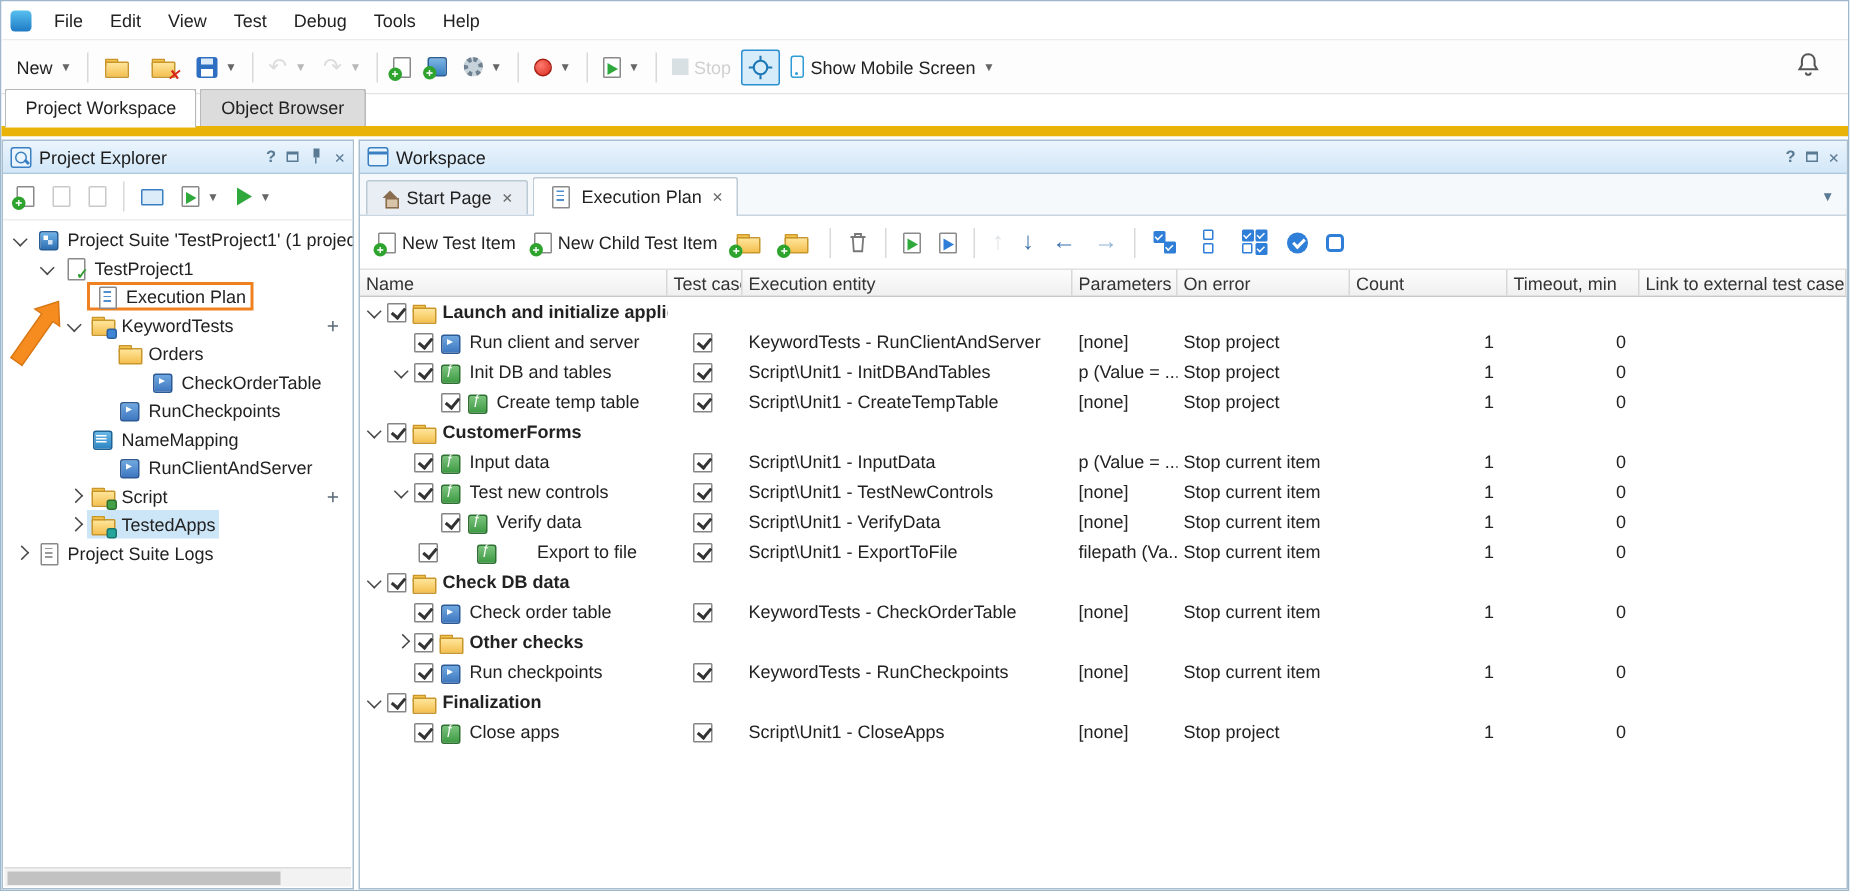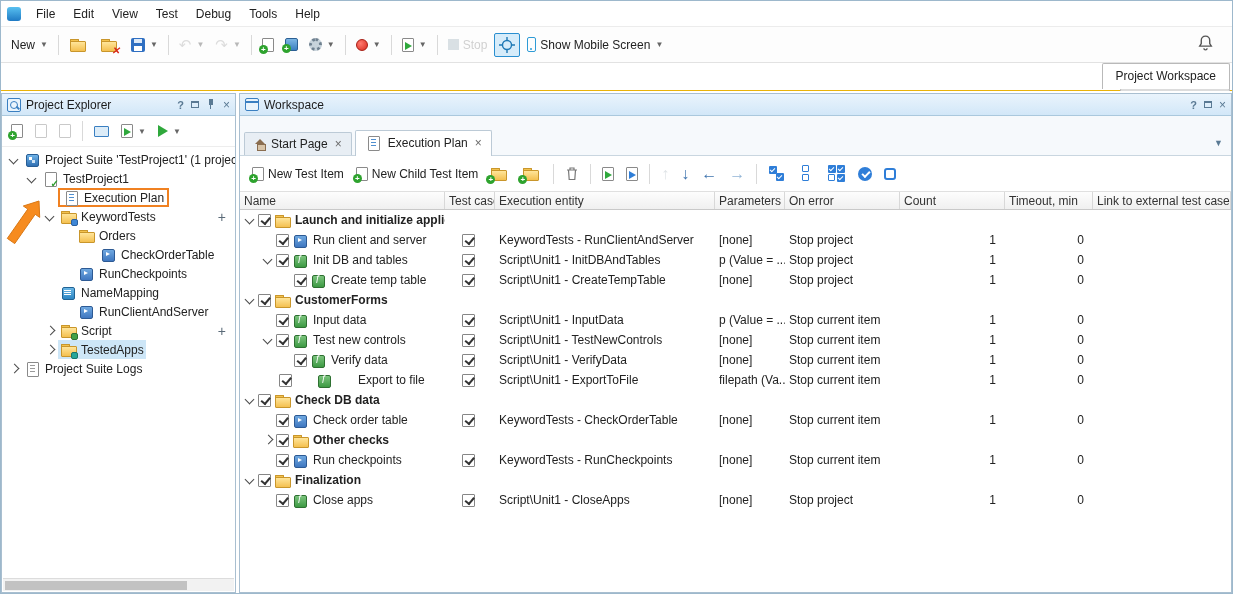--- a/index.html
+++ b/index.html
@@ -46,21 +46,21 @@
   .trash{display:inline-block;flex:none;}
   .ckico{width:18px;height:17px;position:relative;display:inline-block;flex:none;}
   .cbx{position:absolute;width:8px;height:8px;background:#2f7ed8;border-radius:1px;}
   .cbx::after{content:"";position:absolute;left:1px;top:1.5px;width:4px;height:2px;border-left:1.5px solid #fff;border-bottom:1.5px solid #fff;transform:rotate(-45deg);}
   .sqo{position:absolute;width:7px;height:7px;border:1.5px solid #2f7ed8;border-radius:1px;background:#fff;}
   .cir{width:14px;height:14px;border-radius:50%;background:#2f7ed8;position:relative;display:inline-block;flex:none;}
   .cir::after{content:"";position:absolute;left:3.5px;top:4px;width:6px;height:3px;border-left:2px solid #fff;border-bottom:2px solid #fff;transform:rotate(-45deg);}
   .rsq{width:12px;height:12px;border:2px solid #2f7ed8;border-radius:3px;display:inline-block;flex:none;}
 
   
-  .doctabs{height:28px;display:flex;align-items:flex-end;padding-left:2px;background:#fff;border-bottom:1px solid #eab308;flex-direction:column;}
+  .doctabs{height:28px;display:flex;align-items:flex-end;padding-left:2px;background:#fff;border-bottom:7px solid #eab308;}
   .doctab{padding:5px 13px 5px 13px;border:1px solid #b9b9b9;border-bottom:none;background:#dcdcdc;margin-right:2px;border-radius:2px 2px 0 0;}
   .doctab.active{background:#fff;position:relative;margin-bottom:-1px;padding-bottom:6px;}
 
   
   .main{flex:1;display:flex;background:#fff;min-height:0;padding-top:2px;}
   .left-panel{width:235px;flex:none;border:1px solid #a9bfd0;display:flex;flex-direction:column;position:relative;background:#fff;}
   .splitter{width:3px;flex:none;background:#fff;}
   .right-panel{flex:1;border:1px solid #a9bfd0;display:flex;flex-direction:column;background:#fff;min-width:0;}
 
   .phead{height:22px;flex:none;display:flex;align-items:center;gap:5px;padding:0 5px;background:linear-gradient(#eaf4fc,#d2e7f8);border-bottom:1px solid #aac8dd;}
@@ -112,21 +112,21 @@
   .ic-keyword::after{content:"";position:absolute;left:6px;top:5px;width:0;height:0;border-left:4px solid #fff;border-top:2.5px solid transparent;border-bottom:2.5px solid transparent;}
   .ic-script::before{content:"";position:absolute;left:2px;top:2px;width:11px;height:11px;background:linear-gradient(#7cc47e,#3d9a43);border:1px solid #2e7031;border-radius:2px;}
   .ic-script::after{content:"ƒ";position:absolute;left:5px;top:0;color:#fff;font-size:9px;font-style:italic;z-index:2;}
   .ic-namemapping::before{content:"";position:absolute;left:2px;top:2px;width:11px;height:11px;background:linear-gradient(#69b7e6,#2d86c4);border:1px solid #1f6294;border-radius:2px;}
   .ic-namemapping::after{content:"";position:absolute;left:4px;top:5px;width:7px;height:1px;background:#fff;box-shadow:0 2px 0 #fff,0 4px 0 #fff;}
 
   .cb{width:13px;height:13px;border:1px solid #868686;background:#fff;display:inline-block;position:relative;flex:none;margin-right:3px;border-radius:1px;}
   .cb.checked::after{content:"";position:absolute;left:2px;top:2.5px;width:7px;height:3.5px;border-bottom:2px solid #333;border-left:2px solid #333;transform:rotate(-50deg);}
 
   
-  .pagetabs{height:40px;flex:none;display:flex;align-items:flex-end;background:#f6f9fc;border-bottom:1px solid #c9d6e0;padding-left:4px;position:relative;}
+  .pagetabs{height:28px;flex:none;display:flex;align-items:flex-end;background:#f6f9fc;border-bottom:1px solid #c9d6e0;padding-left:4px;position:relative;}
   .ptab{display:flex;align-items:center;gap:5px;padding:4px 9px;border:1px solid #bccad6;border-bottom:none;background:#e8eef4;margin-right:3px;border-radius:2px 2px 0 0;}
   .ptab.active{background:#fff;margin-bottom:-1px;padding-bottom:6px;}
   .tclose{color:#6a6a6a;font-size:12px;line-height:10px;margin-left:2px;}
   .home{width:12px;height:11px;position:relative;display:inline-block;flex:none;}
   .home::before{content:"";position:absolute;left:1px;top:0;width:0;height:0;border-left:5px solid transparent;border-right:5px solid transparent;border-bottom:5px solid #8a6d4f;}
   .home::after{content:"";position:absolute;left:2.5px;top:5px;width:7px;height:5px;background:#d8c4a8;border:1px solid #8a6d4f;}
   .tabdd{position:absolute;right:8px;bottom:7px;font-size:9px;color:#5a7a94;}
 
   
   .etoolbar{height:35px;flex:none;display:flex;align-items:center;gap:4px;padding:0 8px;background:#fff;}

